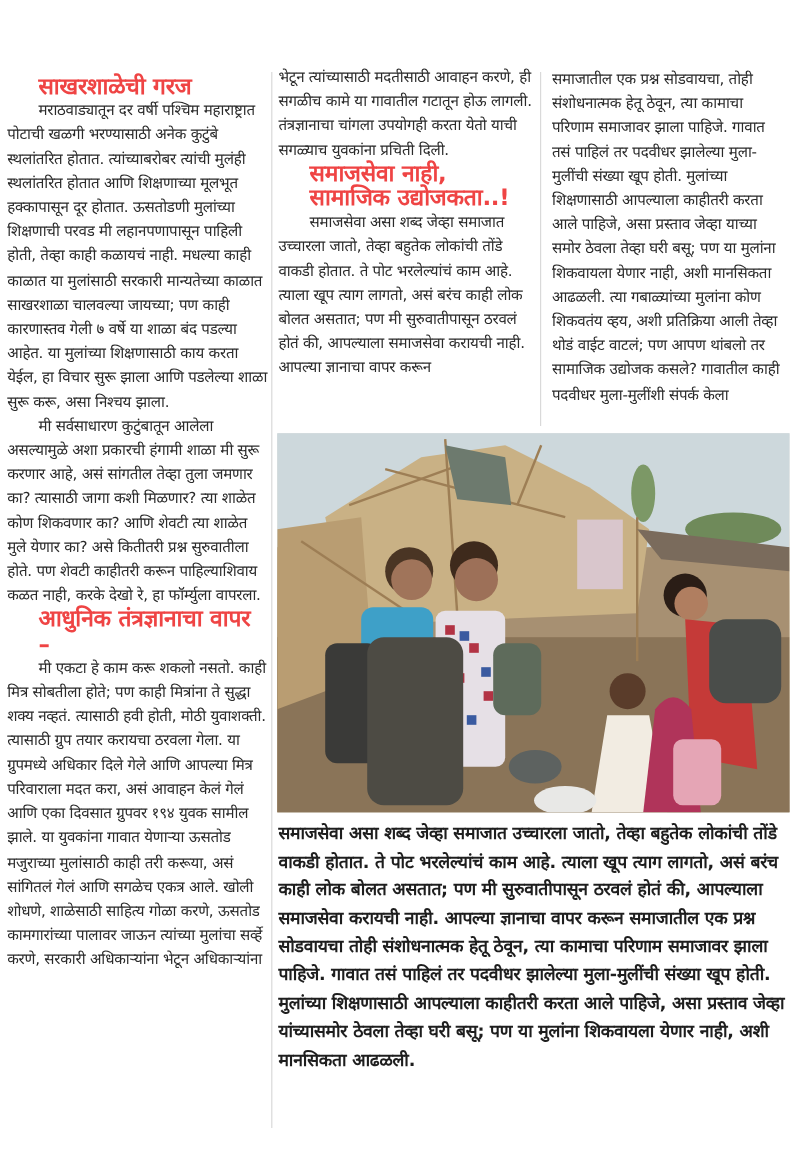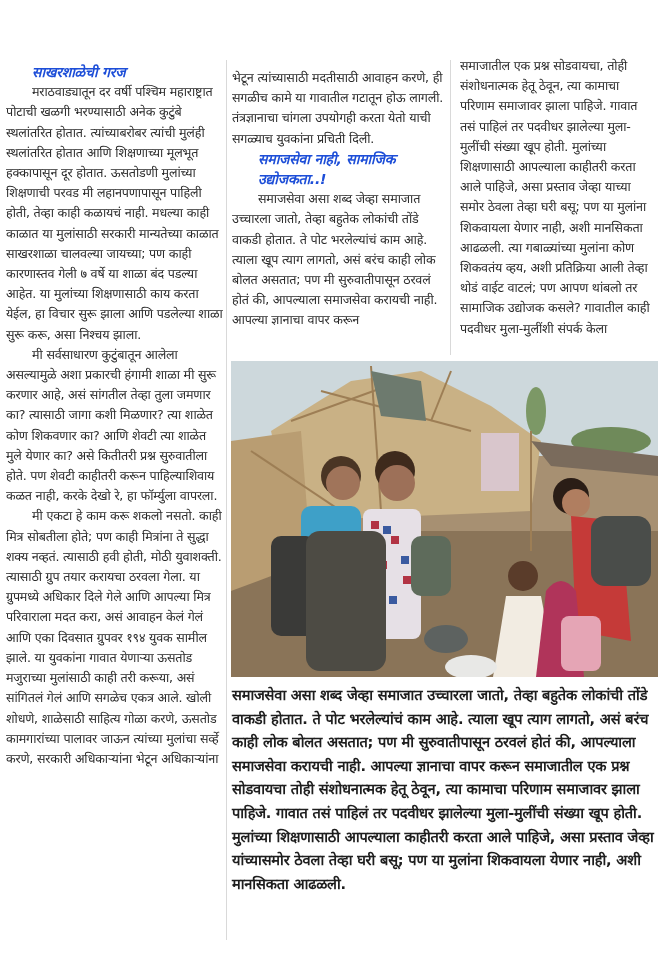--- a/index.html
+++ b/index.html
@@ -6,25 +6,25 @@
   body {
     width: 658px; height: 960px; background: #ffffff; position: relative; overflow: hidden;
     font-family: "DejaVu Sans", sans-serif; color: #2a2a2a;
   }
   .col {
     position: absolute; font-size: 12.6px; line-height: 20.2px; letter-spacing: -0.2px;
   }
   .col p { margin: 0; text-align: left; }
   .col .indent { text-indent: 26px; }
   .col h3 {
-    margin: 0; font-size: 14px; line-height: 20.2px; font-weight: bold; color: #1d4ed8; font-style: italic;
+    margin: 0; font-size: 19px; line-height: 20.2px; font-weight: bold; color: #ef4444;
   }
   .col h3.ind { padding-left: 26px; }
   #col1 { left: 6px; top: 62px; width: 218px; }
-  #col2 { left: 232px; top: 68px; width: 212px; }
+  #col2 { left: 232px; top: 54px; width: 212px; }
   #col3 { left: 460px; top: 56px; width: 196px; }
   .rule {
     position: absolute; width: 1px; background: #d9d9d9;
   }
   #photo {
     position: absolute; left: 231px; top: 361px; width: 427px; height: 316px; overflow: hidden;
     background: linear-gradient(#cfd6d8 0%, #dfe0da 24%, #c9b48f 42%, #b09a76 60%, #8f7a5c 100%);
   }
   #caption {
     position: absolute; left: 232px; top: 683px; width: 424px;
@@ -32,20 +32,21 @@
   }
   #caption p { margin: 0; }
 </style>
 </head>
 <body>
 
 <div id="col1" class="col">
   <h3 class="ind">साखरशाळेची गरज</h3>
   <p class="indent">मराठवाड्यातून दर वर्षी पश्चिम महाराष्ट्रात पोटाची खळगी भरण्यासाठी अनेक कुटुंबे स्थलांतरित होतात. त्यांच्याबरोबर त्यांची मुलंही स्थलांतरित होतात आणि शिक्षणाच्या मूलभूत हक्कापासून दूर होतात. ऊसतोडणी मुलांच्या शिक्षणाची परवड मी लहानपणापासून पाहिली होती, तेव्हा काही कळायचं नाही. मधल्या काही काळात या मुलांसाठी सरकारी मान्यतेच्या काळात साखरशाळा चालवल्या जायच्या; पण काही कारणास्तव गेली ७ वर्षे या शाळा बंद पडल्या आहेत. या मुलांच्या शिक्षणासाठी काय करता येईल, हा विचार सुरू झाला आणि पडलेल्या शाळा सुरू करू, असा निश्चय झाला.</p>
   <p class="indent">मी सर्वसाधारण कुटुंबातून आलेला असल्यामुळे अशा प्रकारची हंगामी शाळा मी सुरू करणार आहे, असं सांगतील तेव्हा तुला जमणार का? त्यासाठी जागा कशी मिळणार? त्या शाळेत कोण शिकवणार का? आणि शेवटी त्या शाळेत मुले येणार का? असे कितीतरी प्रश्न सुरुवातीला होते. पण शेवटी काहीतरी करून पाहिल्याशिवाय कळत नाही, करके देखो रे, हा फॉर्म्युला वापरला.</p>
+  <h3 class="ind">आधुनिक तंत्रज्ञानाचा वापर –</h3>
   <p class="indent">मी एकटा हे काम करू शकलो नसतो. काही मित्र सोबतीला होते; पण काही मित्रांना ते सुद्धा शक्य नव्हतं. त्यासाठी हवी होती, मोठी युवाशक्ती. त्यासाठी ग्रुप तयार करायचा ठरवला गेला. या ग्रुपमध्ये अधिकार दिले गेले आणि आपल्या मित्र परिवाराला मदत करा, असं आवाहन केलं गेलं आणि एका दिवसात ग्रुपवर १९४ युवक सामील झाले. या युवकांना गावात येणाऱ्या ऊसतोड मजुराच्या मुलांसाठी काही तरी करूया, असं सांगितलं गेलं आणि सगळेच एकत्र आले. खोली शोधणे, शाळेसाठी साहित्य गोळा करणे, ऊसतोड कामगारांच्या पालावर जाऊन त्यांच्या मुलांचा सर्व्हे करणे, सरकारी अधिकाऱ्यांना भेटून अधिकाऱ्यांना</p>
 </div>
 
 <div class="rule" style="left:226px; top:60px; height:880px;"></div>
 
 <div id="col2" class="col">
   <p>भेटून त्यांच्यासाठी मदतीसाठी आवाहन करणे, ही सगळीच कामे या गावातील गटातून होऊ लागली. तंत्रज्ञानाचा चांगला उपयोगही करता येतो याची सगळ्याच युवकांना प्रचिती दिली.</p>
   <h3 class="ind">समाजसेवा नाही, सामाजिक उद्योजकता..!</h3>
   <p class="indent">समाजसेवा असा शब्द जेव्हा समाजात उच्चारला जातो, तेव्हा बहुतेक लोकांची तोंडे वाकडी होतात. ते पोट भरलेल्यांचं काम आहे. त्याला खूप त्याग लागतो, असं बरंच काही लोक बोलत असतात; पण मी सुरुवातीपासून ठरवलं होतं की, आपल्याला समाजसेवा करायची नाही. आपल्या ज्ञानाचा वापर करून</p>
 </div>

